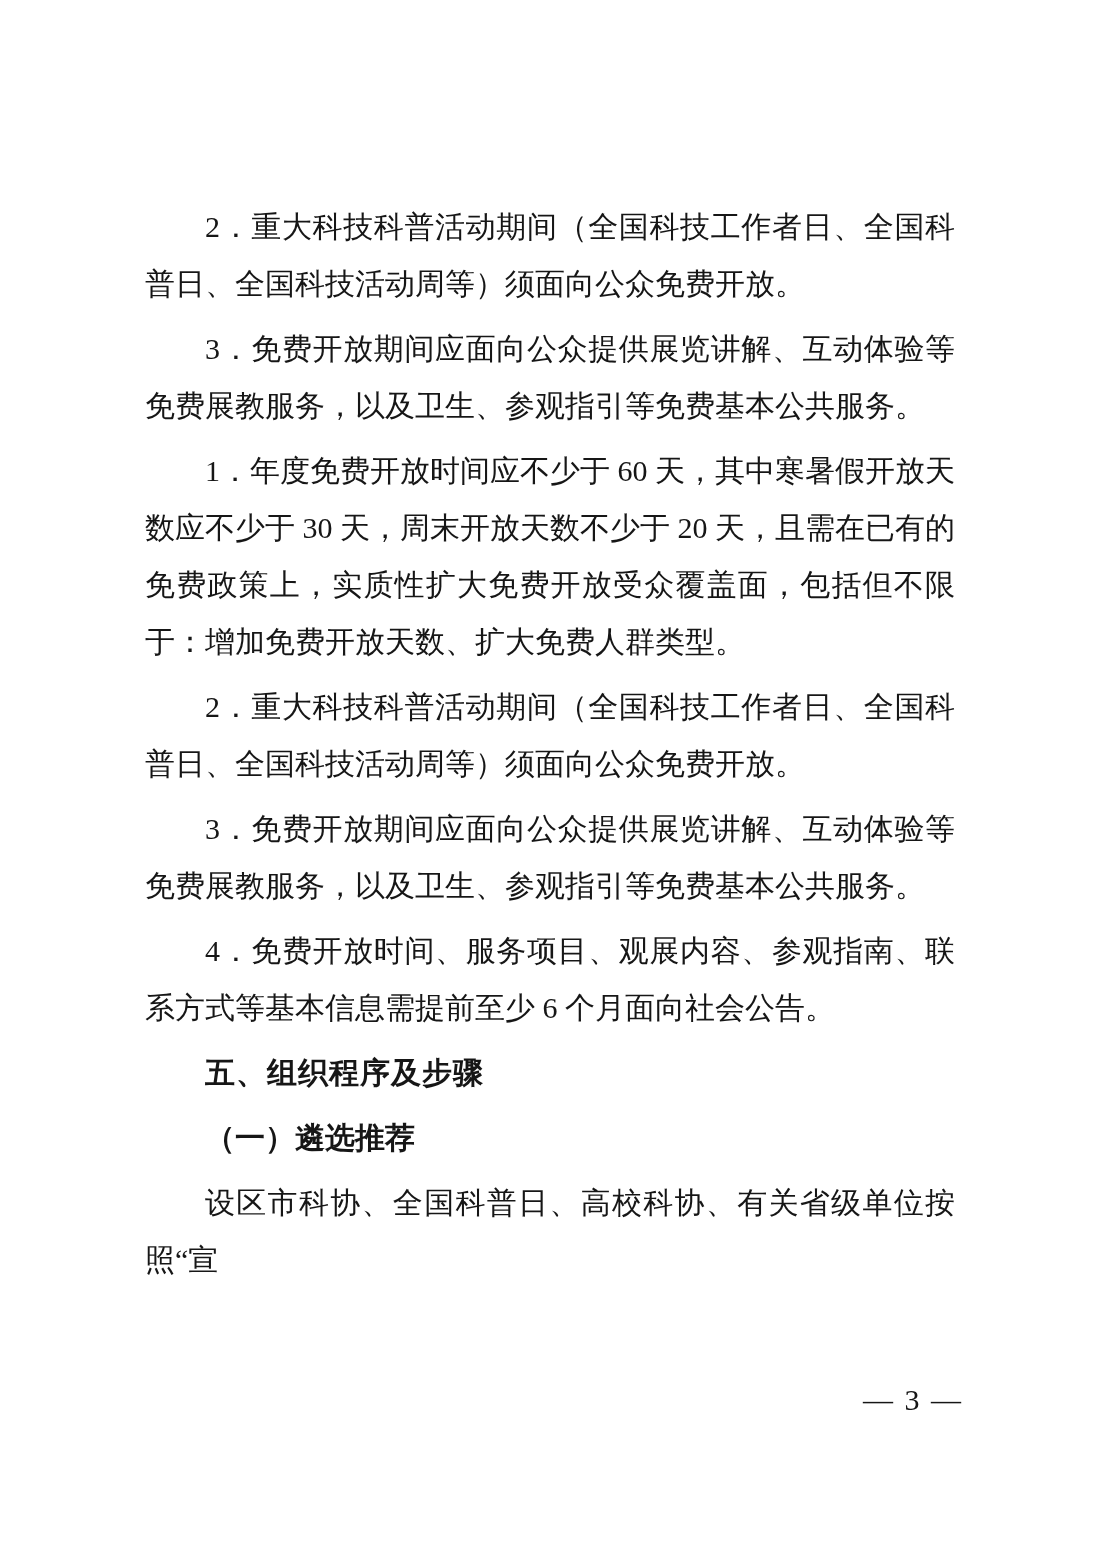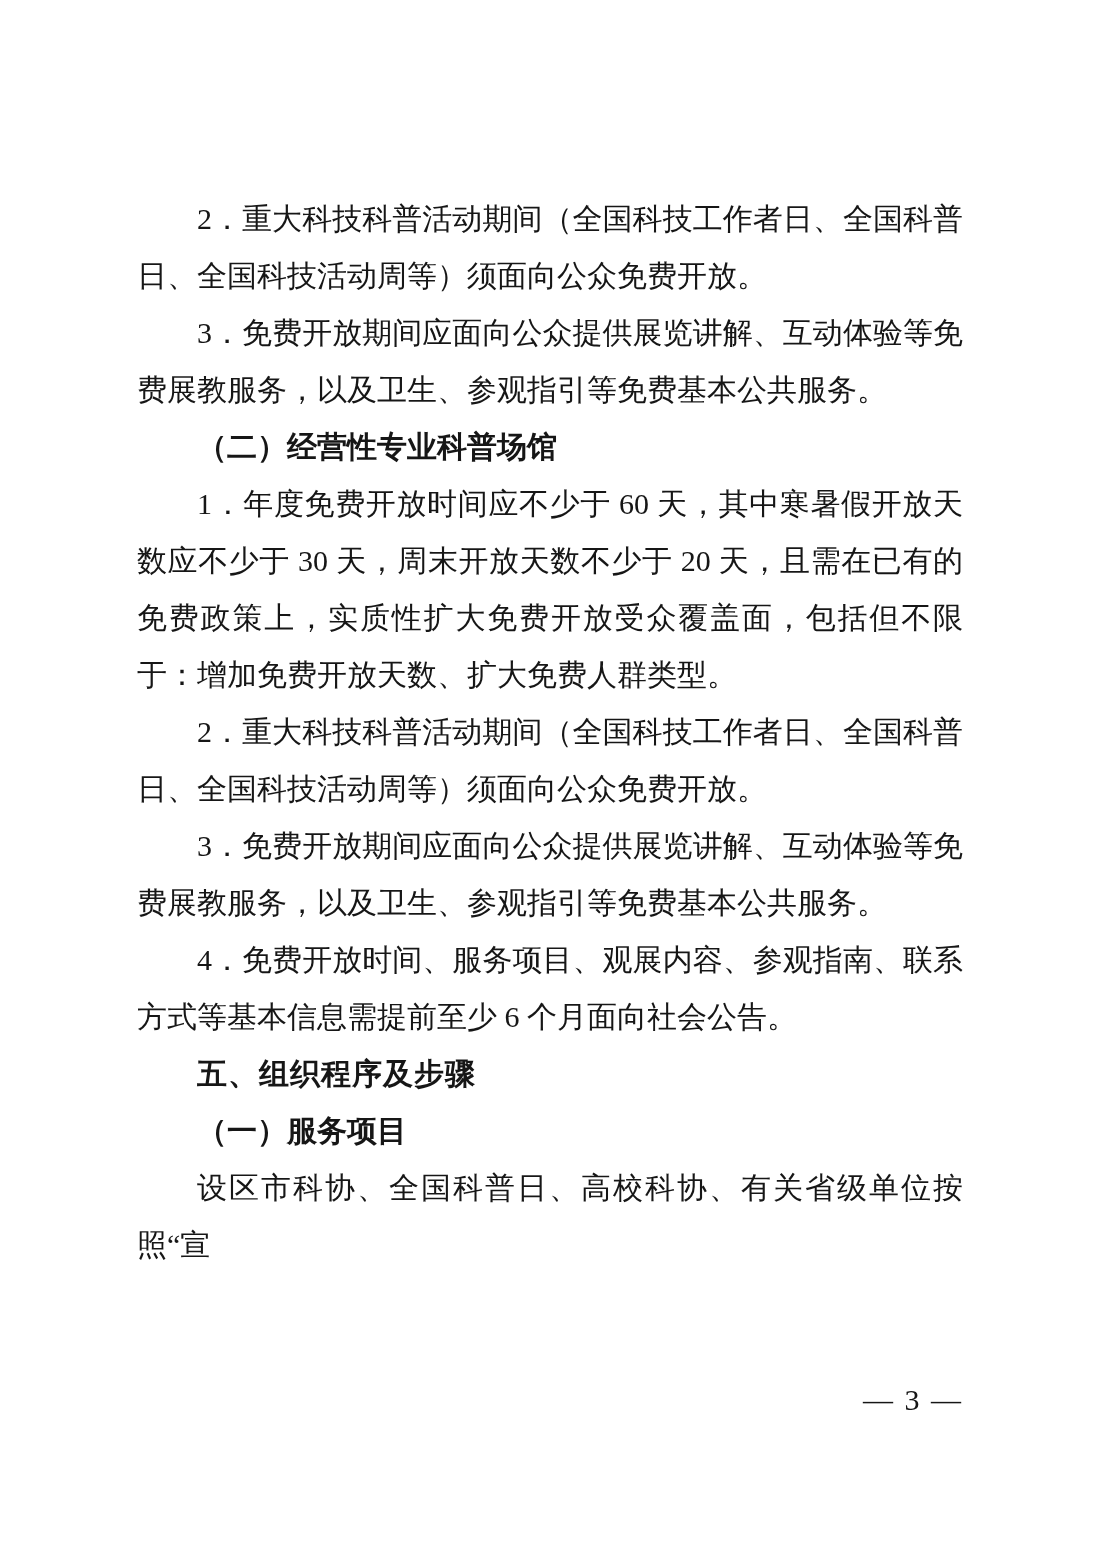--- a/index.html
+++ b/index.html
@@ -26,21 +26,21 @@
     left: 137px;
     top: 190px;
     width: 826px;
     font-size: 30px;
     line-height: 57px;
     color: #161616;
     text-align: justify;
     text-justify: inter-ideograph;
   }
   .para {
-    margin: 0;
+    margin: 8px;
     padding: 0;
     text-indent: 2em;
     text-align-last: left;
   }
   
   .body-text {
     font-family: "Liberation Serif", serif;
     font-weight: 400;
   }
   
@@ -65,23 +65,22 @@
     letter-spacing: 2px;
   }
 </style>
 </head>
 <body style="background: rgb(255, 255, 255);">
 
 <div class="page">
   <div class="doc-body" id="doc" style="color: rgb(22, 22, 22);">
       <p class="para body-text">2．重大科技科普活动期间（全国科技工作者日、全国科普日、全国科技活动周等）须面向公众免费开放。</p>
       <p class="para body-text">3．免费开放期间应面向公众提供展览讲解、互动体验等免费展教服务，以及卫生、参观指引等免费基本公共服务。</p>
-      <p class="para kai">（二）经营性专业科普场馆</p>
       <p class="para body-text">1．年度免费开放时间应不少于 60 天，其中寒暑假开放天数应不少于 30 天，周末开放天数不少于 20 天，且需在已有的免费政策上，实质性扩大免费开放受众覆盖面，包括但不限于：增加免费开放天数、扩大免费人群类型。</p>
       <p class="para body-text">2．重大科技科普活动期间（全国科技工作者日、全国科普日、全国科技活动周等）须面向公众免费开放。</p>
       <p class="para body-text">3．免费开放期间应面向公众提供展览讲解、互动体验等免费展教服务，以及卫生、参观指引等免费基本公共服务。</p>
       <p class="para body-text">4．免费开放时间、服务项目、观展内容、参观指南、联系方式等基本信息需提前至少 6 个月面向社会公告。</p>
       <p class="para hei">五、组织程序及步骤</p>
-      <p class="para kai">（一）服务项目</p>
+      <p class="para kai">（一）遴选推荐</p>
       <p class="para body-text">设区市科协、全国科普日、高校科协、有关省级单位按照“宣</p>
     </div>
   <div class="footer">— 3 —</div>
 </div>
 
 </body></html>

